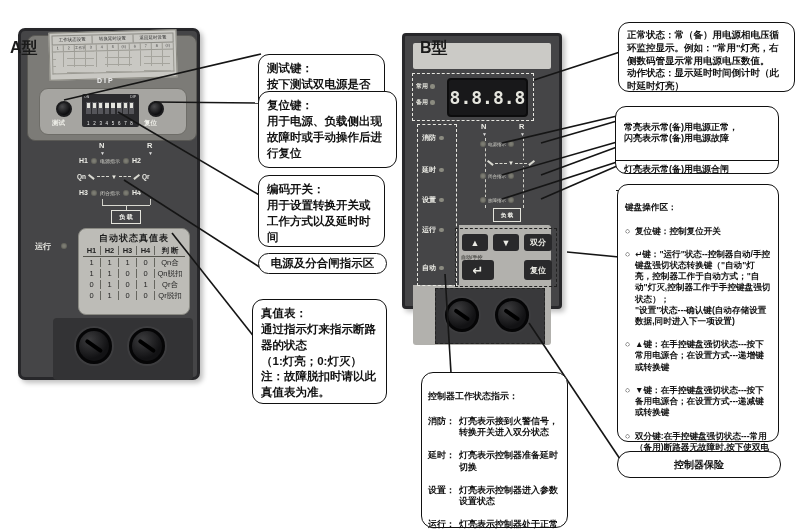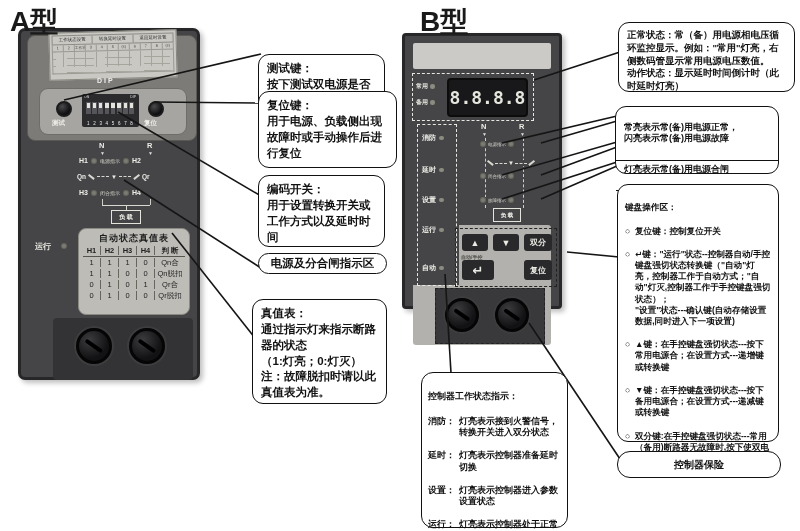--- a/index.html
+++ b/index.html
@@ -1,18 +1,18 @@
 <!DOCTYPE html>
 <html><head>
 <meta charset="utf-8">
 <style>
   html,body{margin:0;padding:0;background:#fff;}
   .stage{position:relative;width:800px;height:531px;background:#fff;overflow:hidden;
          font-family:"Liberation Sans","DejaVu Sans",sans-serif;color:#111;}
-  .title{position:absolute;font-size:28px;font-weight:bold;color:#1a1a1a;z-index:3;}
+  .title{position:absolute;font-size:16px;font-weight:bold;color:#1a1a1a;z-index:3;margin-top:35px;}
   #title-a{left:10px;top:3px;}
   #title-b{left:420px;top:3px;}
 
   
   #lines{position:absolute;left:0;top:0;z-index:6;pointer-events:none;}
 
   
   .callout{position:absolute;background:#fff;border:1.6px solid #111;border-radius:11px;
            padding:6px 8px;font-weight:600;color:#111;white-space:pre-line;z-index:10;
            box-sizing:border-box;line-height:1.38;}

